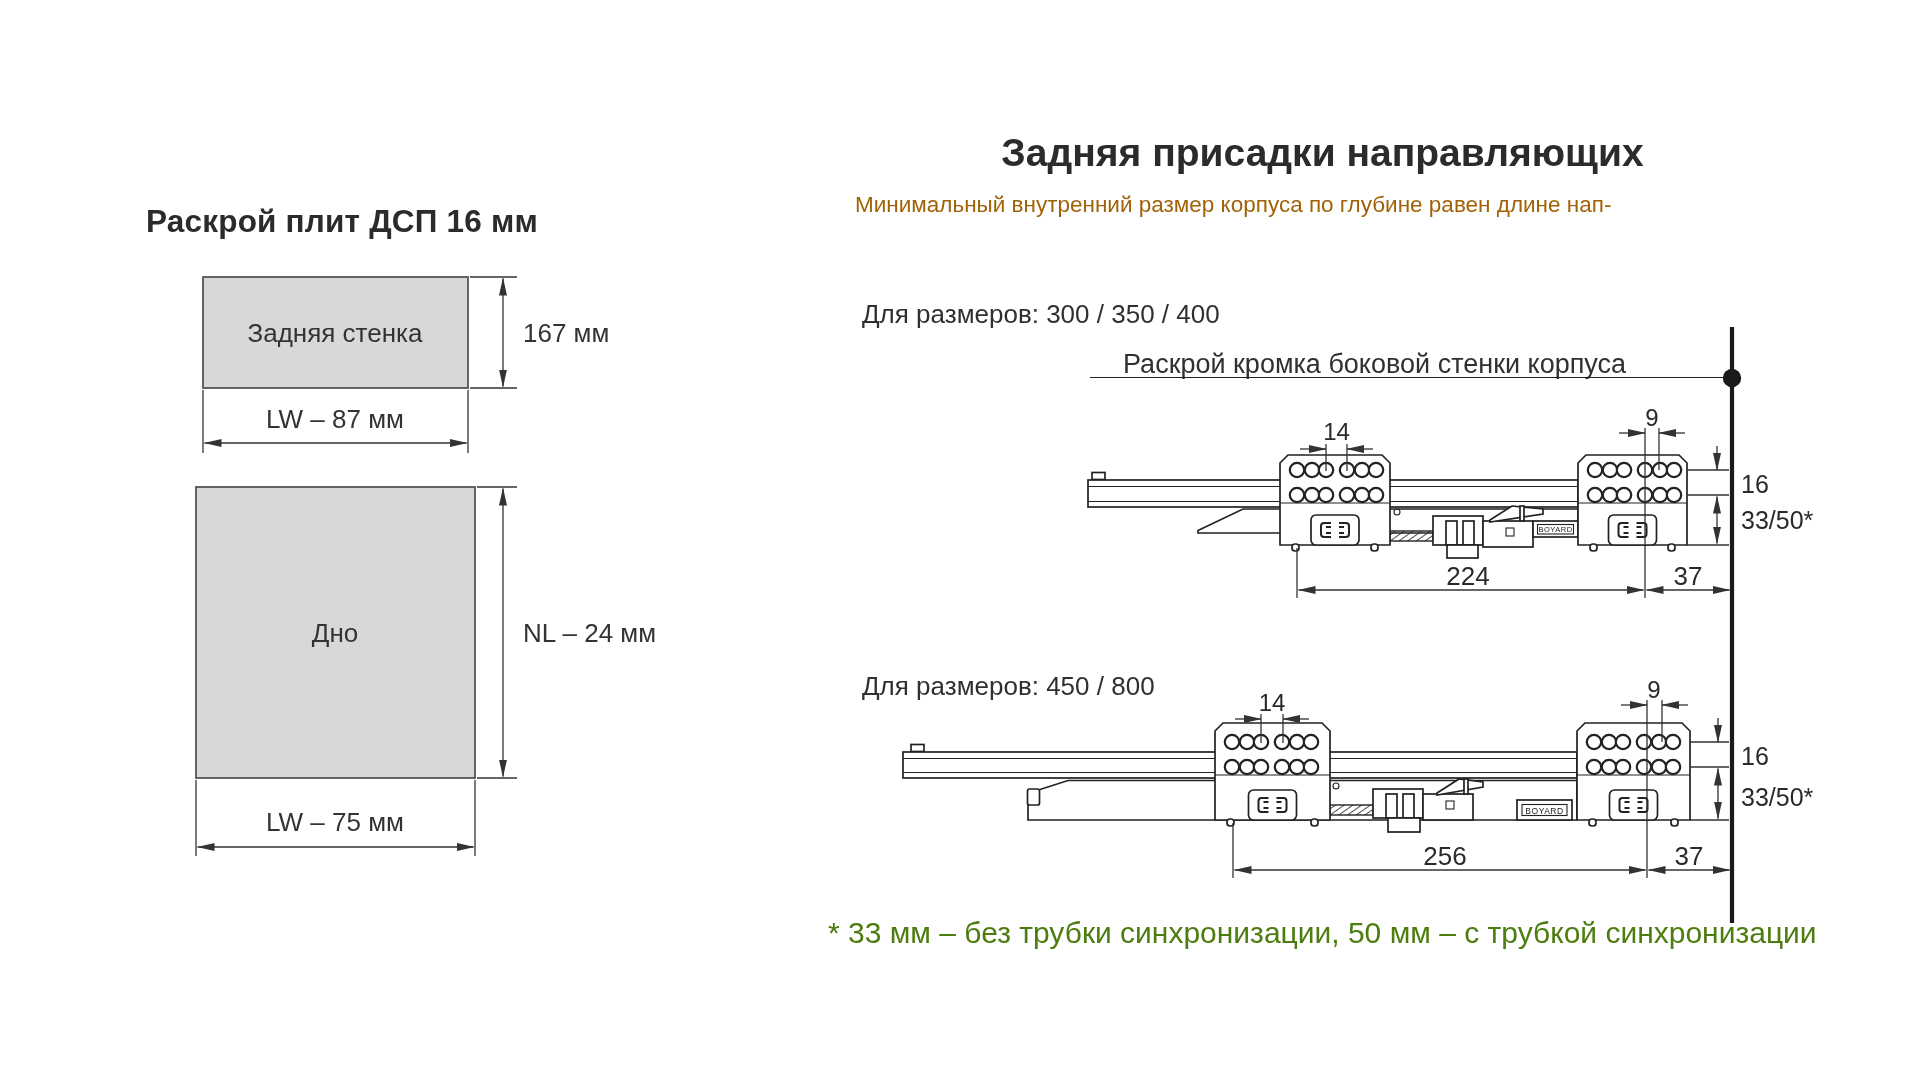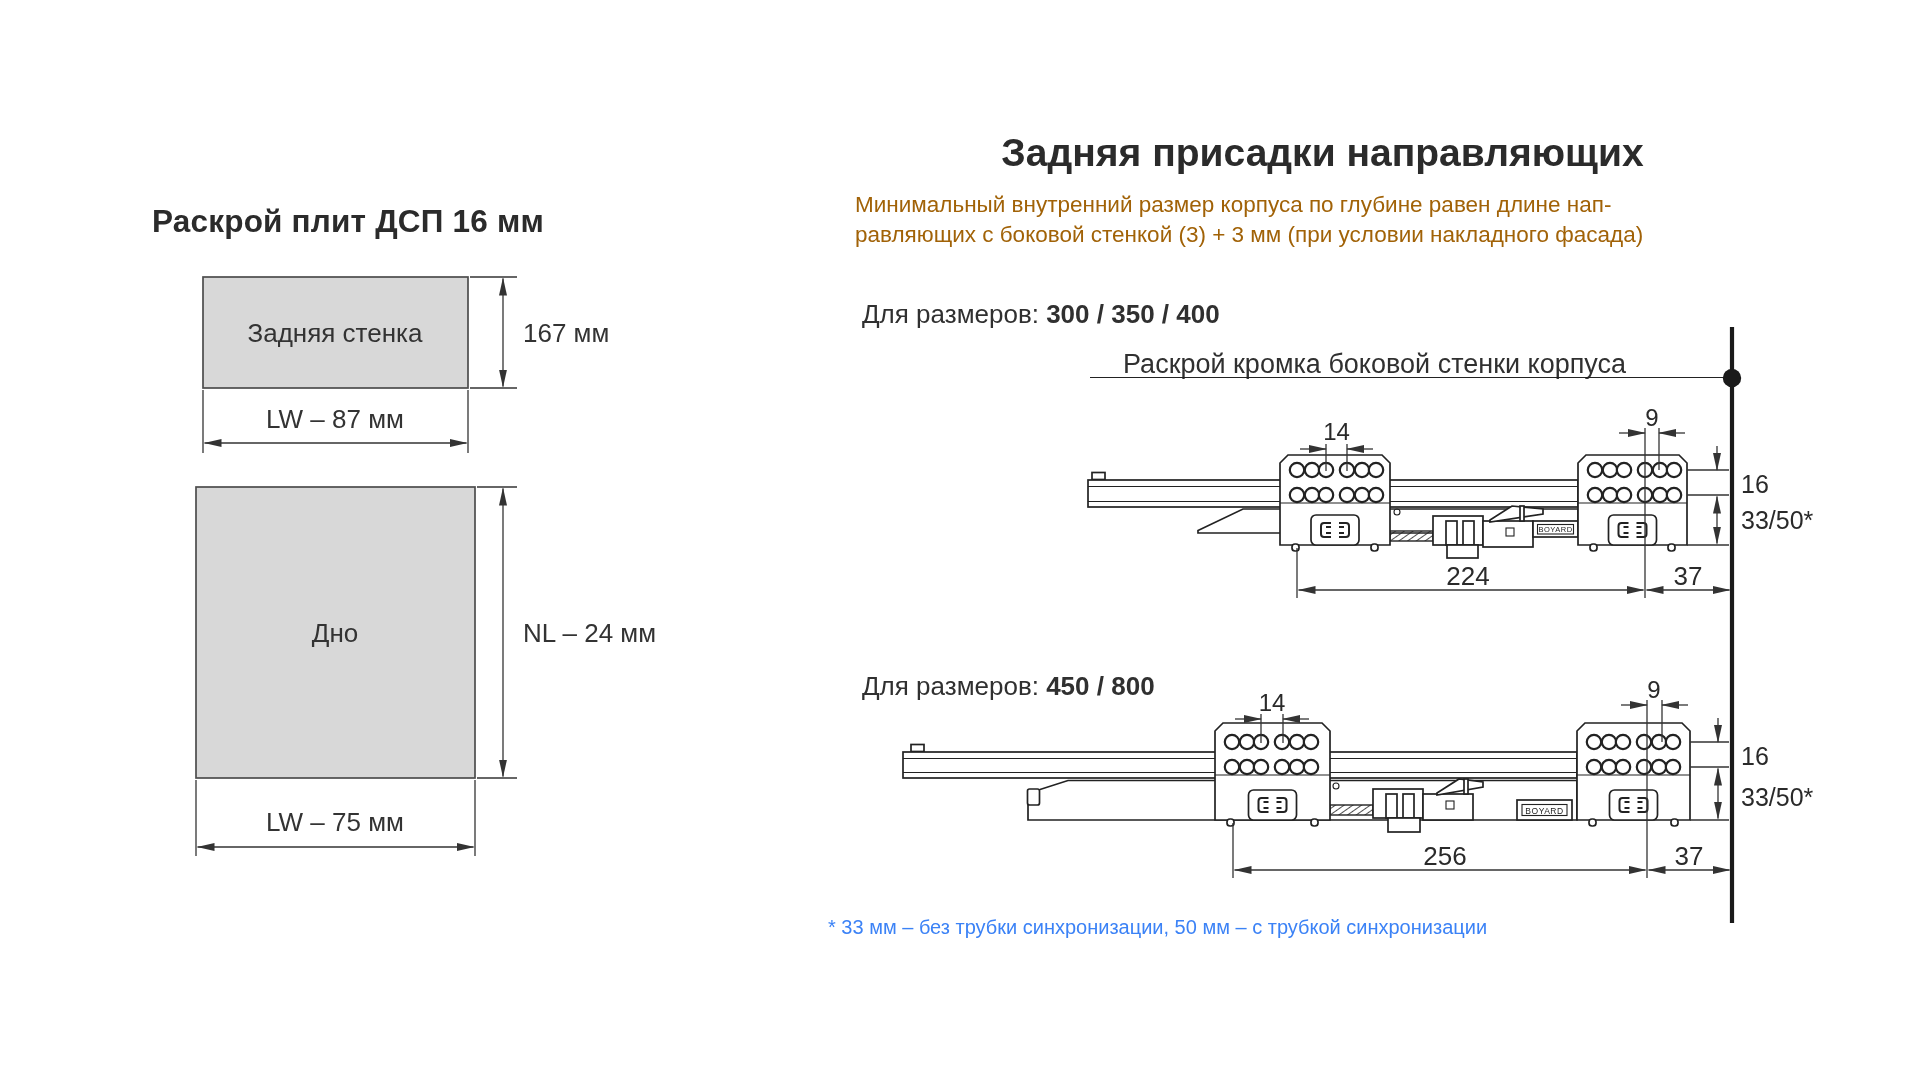--- a/index.html
+++ b/index.html
@@ -4,30 +4,30 @@
 <style>
   :root{ --panel-fill:#d8d8d8; --ink:#222222; --text:#2b2b2b; }
   html,body{margin:0;padding:0;}
   body{
     width:1922px;height:1080px;position:relative;overflow:hidden;
     background:#ffffff;font-family:"Liberation Sans",sans-serif;color:var(--text);
   }
   .abs{position:absolute;}
   .nowrap{white-space:nowrap;}
   
-  .left-title{left:152px;top:203px;width:391px;text-align:center;font-size:31.5px;font-weight:bold;letter-spacing:.2px;}
+  .left-title{left:146px;top:203px;width:391px;text-align:center;font-size:31.5px;font-weight:bold;letter-spacing:.2px;}
   
   .right-title{left:900px;top:131px;width:845px;text-align:center;font-size:39px;font-weight:bold;}
   .intro{left:855px;top:190px;font-size:22.5px;line-height:30px;color:#a16207;}
   .sizes-label{font-size:26px;color:#303030;}
-  .sizes-label b{font-weight:bold;}
+  .sizes-label b{font-weight:normal;}
   .sizes-1{left:862px;top:299px;}
   .sizes-2{left:862px;top:671px;}
   .edge-label{left:1123px;top:349px;font-size:27px;color:#303030;}
-  .footnote{left:828px;top:916px;font-size:20px;color:#3b82f6;}
+  .footnote{left:828px;top:916px;font-size:30px;color:#4d7c0f;}
   
   svg{position:absolute;overflow:visible;}
   svg text{font-family:"Liberation Sans",sans-serif;}
   .panel{fill:var(--panel-fill);stroke:#4d4d4d;stroke-width:1.7;}
   .dim{stroke:#333;stroke-width:1.3;fill:none;}
   .shape{fill:#fff;stroke:var(--ink);stroke-width:1.7;}
   .thin{stroke:var(--ink);stroke-width:1.1;fill:none;}
   .hole{fill:#fff;stroke:var(--ink);stroke-width:2.2;}
   .slot{fill:none;stroke:var(--ink);stroke-width:2;}
   .hatchrect{fill:url(#hatch);stroke:var(--ink);stroke-width:1.4;}
@@ -81,21 +81,20 @@
     <line class="dim" x1="196" y1="780" x2="196" y2="856"></line>
     <line class="dim" x1="475" y1="780" x2="475" y2="856"></line>
     <line class="dim" x1="197.5" y1="847" x2="473.5" y2="847" marker-start="url(#arL)" marker-end="url(#arL)"></line>
     <text class="ltxt" x="335" y="831" text-anchor="middle">LW – 75 мм</text>
   </g>
 </svg>
 
 <div class="abs right-title nowrap">Задняя присадки направляющих</div>
 <div class="abs intro">
   <div class="nowrap">Минимальный внутренний размер корпуса по глубине равен длине нап-</div>
-  <div class="nowrap">равляющих с боковой стенкой (3) + 3 мм (при условии накладного фасада)</div>
 </div>
 
 <div class="abs sizes-label sizes-1 nowrap"><span>Для размеров: </span><b>300 / 350 / 400</b></div>
 
 <div class="abs edge-label nowrap">Раскрой кромка боковой стенки корпуса</div>
 
 <div class="abs sizes-label sizes-2 nowrap"><span>Для размеров: </span><b>450 / 800</b></div>
 
 <div class="abs footnote nowrap">* 33 мм – без трубки синхронизации, 50 мм – с трубкой синхронизации</div>
 

